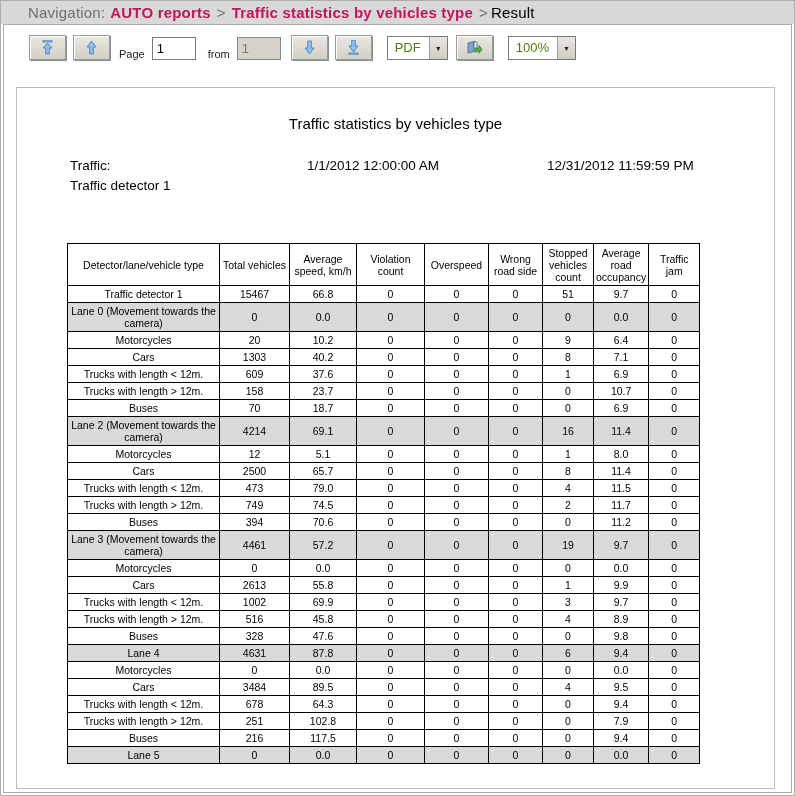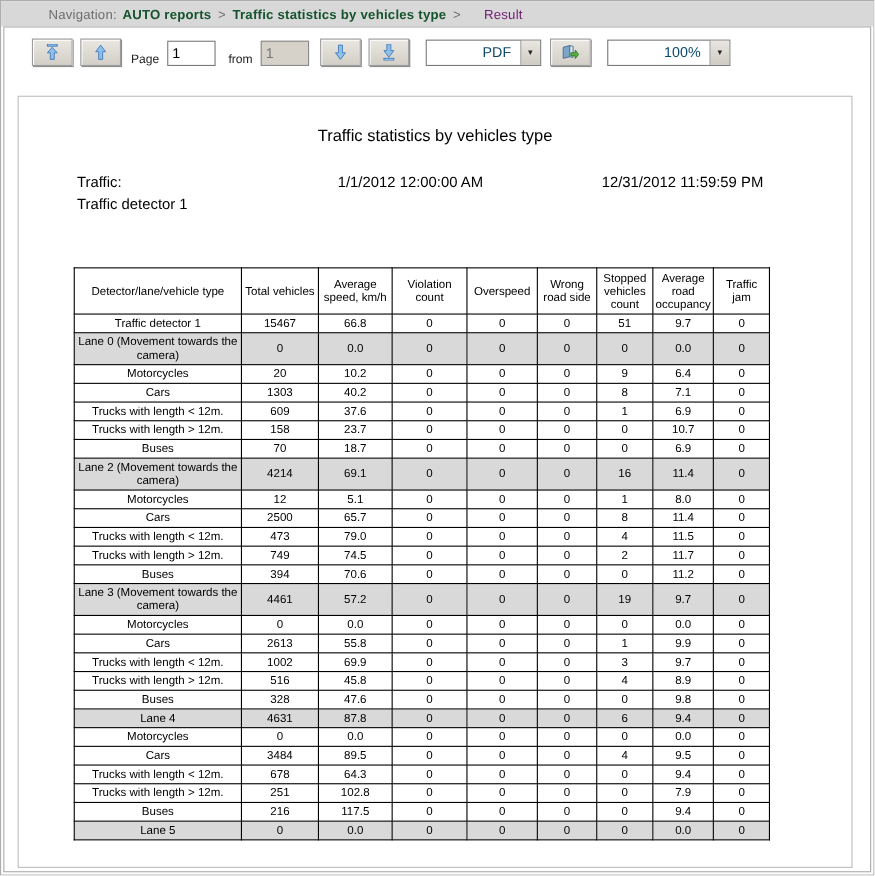--- a/index.html
+++ b/index.html
@@ -7,25 +7,25 @@
   body {
     width:795px; height:796px;
     font-family:"Liberation Sans", sans-serif;
     background:#ffffff; overflow:hidden; position:relative;
   }
   .window { position:absolute; inset:0; border:1px solid #adadad; background:#fff; }
 
   
   .navbar {
     height:23px; background:#d8d8d8; display:flex; align-items:center;
-    padding-left:43px; font-size:12px; color:#6e6e6e; letter-spacing:.2px;
-  }
-  .navbar .crumb-link { color:#14532d; font-weight:bold; margin:0 5px; cursor:pointer; text-decoration:none; }
+    padding-left:27px; font-size:15px; color:#6e6e6e; letter-spacing:.2px;
+  }
+  .navbar .crumb-link { color:#be185d; font-weight:bold; margin:0 5px; cursor:pointer; text-decoration:none; }
   .navbar .sep { color:#6e6e6e; margin:0 1px; }
-  .navbar .current { margin-left:20px; color:#701a75; }
+  .navbar .current { margin-left:2px; color:#000000; }
 
   
   .content {
     position:absolute; left:2px; right:2px; top:23px; bottom:2px;
     border:1px solid #aaaaaa; background:#fff; overflow:hidden;
   }
 
   
   .toolbar { display:flex; align-items:flex-end; margin:9px 0 0 25px; height:26px; }
   .tb-btn {
@@ -36,21 +36,21 @@
   .tb-label { font-size:11px; color:#222; margin:0 7px 0 2px; }
   .tb-input {
     width:44px; height:23px; border:1px solid #7a7a7a; font-size:13px; padding:0 4px;
     font-family:"Liberation Sans", sans-serif; margin-right:10px; background:#fff; color:#000;
   }
   .tb-input.disabled { background:#d6d2ca; color:#777; border:1px solid #8a8a8a; }
   .fake-select {
     height:24px; border:1px solid #7a7a7a; background:#fff; display:flex; align-items:stretch;
     margin-right:8px; cursor:pointer;
   }
-  .fs-text { padding:3px 8px 0 7px; font-size:13px; min-width:40px; color:#0c4a6e;margin-left:44px; }
+  .fs-text { padding:3px 8px 0 7px; font-size:13px; min-width:40px; color:#4d7c0f; }
   .fs-btn {
     width:18px; background:linear-gradient(#e9e7e1,#cfcbc3); border-left:1px solid #9a9a9a;
     display:flex; align-items:center; justify-content:center; font-size:7px; color:#222;
   }
   .gap { width:8px; }
 
   
   .report-panel {
     position:absolute; left:12px; right:16px; top:62px; bottom:3px;
     border:1px solid #bdbdbd; background:#fff; overflow:hidden;

